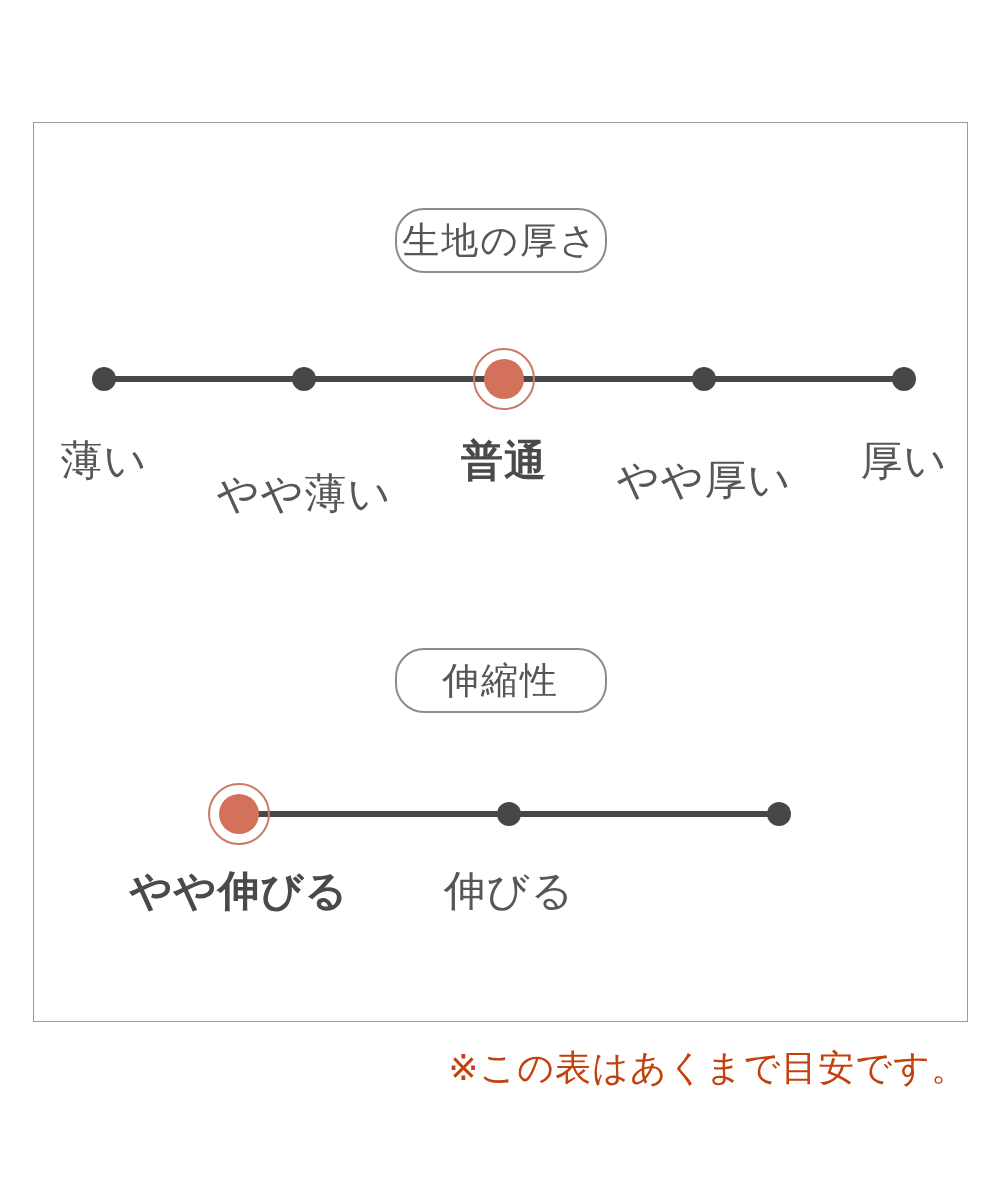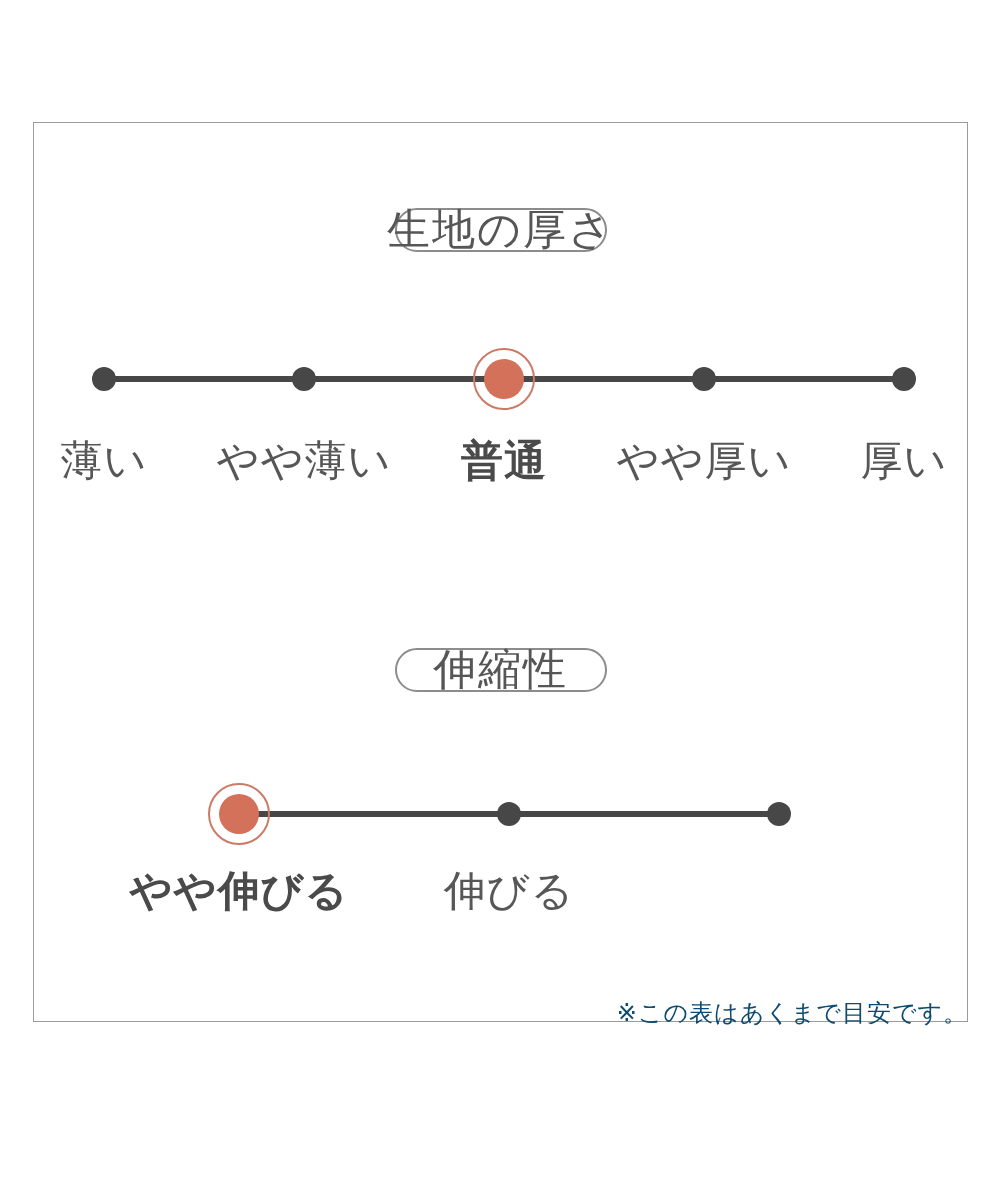--- a/index.html
+++ b/index.html
@@ -25,25 +25,25 @@
     position:absolute;
     left:33px;top:122px;
     width:935px;height:900px;
     border:1px solid var(--border);
     background:#ffffff;
   }
   .pill{
     position:absolute;
     left:50%;
     transform:translateX(-50%);
-    width:212px;height:44px;
+    width:212px;height:65px;
     border:2px solid var(--pill_border);
     border-radius:29px;
     display:flex;align-items:center;justify-content:center;
-    font-size:43px;
+    font-size:37px;
     letter-spacing:2px;
     color:#565656;
     white-space:nowrap;
   }
   .pill-1{top:85px;}
   .pill-2{top:525px;align-items:center;}
   .track{
     position:absolute;
     height:6px;
     background:var(--dot);
@@ -87,24 +87,24 @@
     line-height:36px;
     letter-spacing:1px;
     color:var(--text);
   }
   .scale-label.selected{
     font-weight:bold;
     color:var(--text_strong);
   }
   .note{
     position:absolute;
-    right:32px;top:997px;
-    font-size:24px;
+    right:32px;top:1044px;
+    font-size:36px;
     letter-spacing:1px;
-    color:#0c4a6e;
+    color:#c2410c;
     white-space:nowrap;
   }
 </style>
 </head>
 <body>
 
 <div class="frame">
 
   <section>
     <div class="pill pill-1">
@@ -112,23 +112,23 @@
     </div>
     <div class="track track-1">
         <div class="dot" style="left: 0%;"></div>
         <div class="dot" style="left: 25%;"></div>
         <div class="dot selected" style="left: 50%;"></div>
         <div class="dot" style="left: 75%;"></div>
         <div class="dot" style="left: 100%;"></div>
       </div>
     <div class="labels labels-1">
         <span class="scale-label" style="left: 0%;">薄い</span>
-        <span class="scale-label" style="left: 25%;">やや薄い</span>
+        <span class="scale-label" style="left: 25%; margin-top: 33px;">やや薄い</span>
         <span class="scale-label selected" style="left: 50%;">普通</span>
-        <span class="scale-label" style="left: 75%;">やや厚い</span>
+        <span class="scale-label" style="left: 75%; margin-top: 19px;">やや厚い</span>
         <span class="scale-label" style="left: 100%;">厚い</span>
       </div>
   </section>
 
   <section>
     <div class="pill pill-2">
       <span>伸縮性</span>
     </div>
     <div class="track track-2">
         <div class="dot selected" style="left: 0%;"></div>

